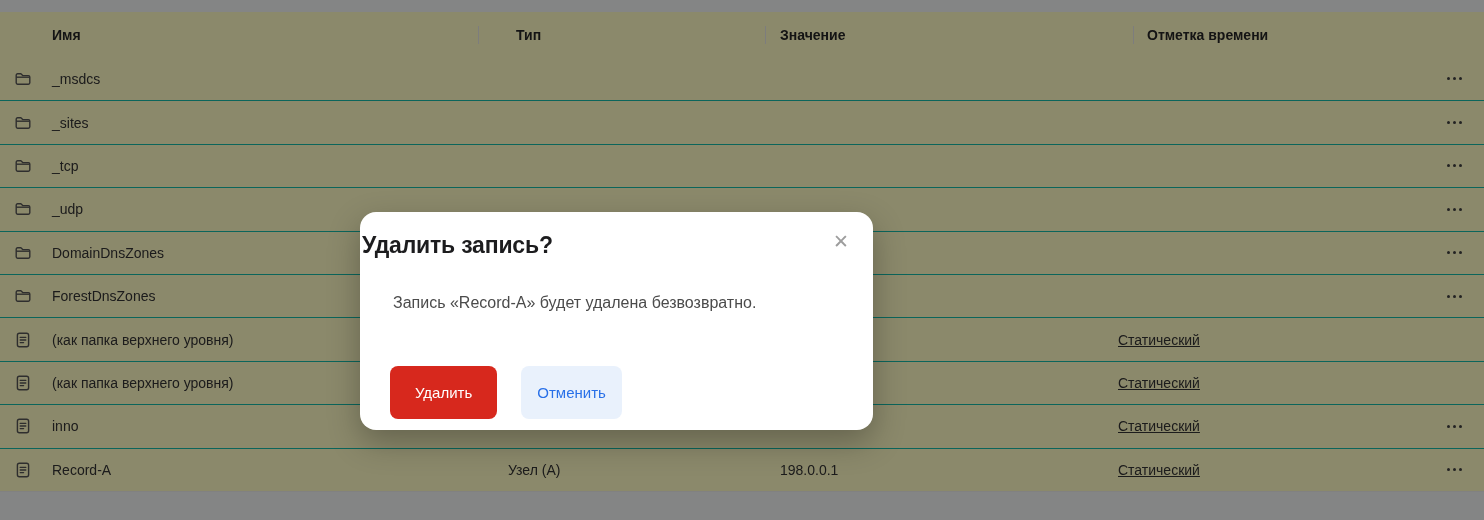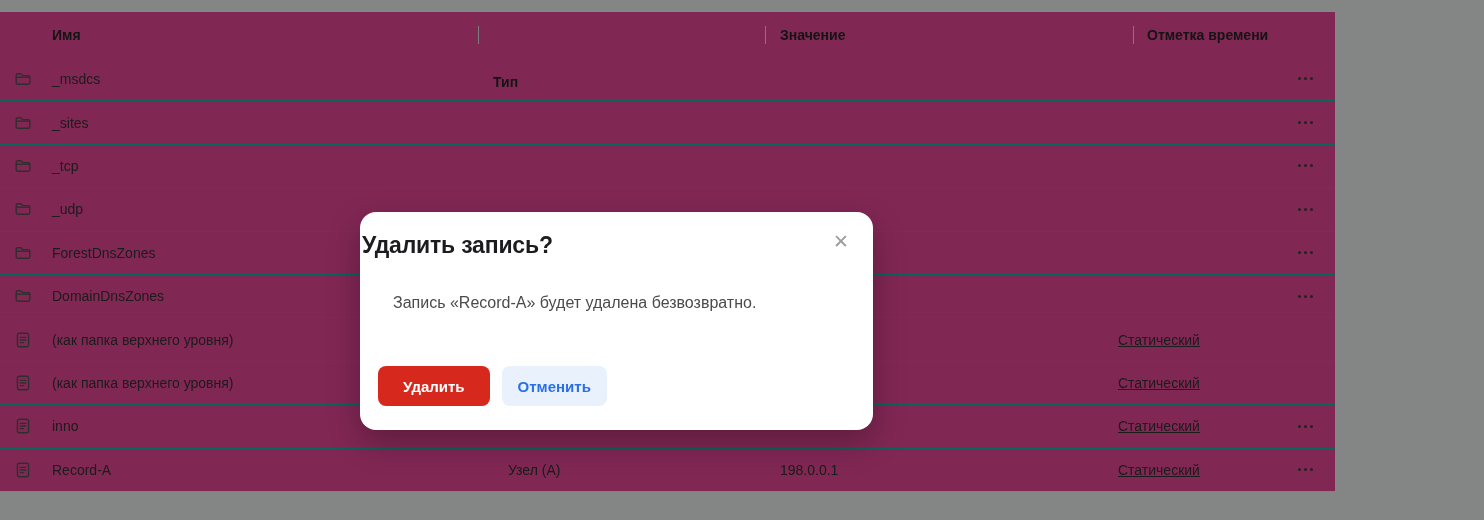--- a/index.html
+++ b/index.html
@@ -3,26 +3,26 @@
 <meta charset="utf-8">
 <style>
   * { margin:0; padding:0; box-sizing:border-box; }
   html,body { width:1484px; height:520px; }
   body {
     font-family:"Liberation Sans", sans-serif;
     background:#f1f2f3;
     position:relative; overflow:hidden;
     -webkit-font-smoothing:antialiased;
   }
-  .table-card { position:absolute; left:0; top:12px; width:1335px; background:#ec4899; }
+  .table-card { position:absolute; left:0; top:12px; width:1484px; background:#fef9c3; }
   .thead { position:relative; height:45px; }
   .th { position:absolute; top:50%; transform:translateY(-50%);
         font-size:14px; font-weight:600; color:#262626; white-space:nowrap; }
   .th-name  { left:52px; }
-  .th-type  { left:493px;margin-top:47px; }
+  .th-type  { left:516px; }
   .th-value { left:780px; }
   .th-ts    { left:1147px; }
   .col-div { position:absolute; top:50%; transform:translateY(-50%);
              width:1px; height:18px; background:#e3e3e3; }
   .col-div-1 { left:478px; } .col-div-2 { left:765px; } .col-div-3 { left:1133px; }
 
   .row { position:relative; height:43.4px; border-top:1px solid #14b8a6; }
   .row:first-child { border-top:none; }
   .tbody { border-bottom:1px solid #ebebeb; }
   .cell { position:absolute; top:50%; transform:translateY(-50%);
@@ -43,22 +43,22 @@
   .modal { position:absolute; left:360px; top:212px; width:513px; height:218px;
            background:#ffffff; border-radius:16px; z-index:20;
            box-shadow:0 12px 32px rgba(0,0,0,0.28); }
   .modal-title { position:absolute; left:2px; top:20px;
                  font-size:23px; font-weight:700; color:#1c1c1e; letter-spacing:-0.2px; }
   .modal-close { position:absolute; right:16px; top:14px; width:32px; height:32px;
                  background:none; border:none; cursor:pointer;
                  font-size:19px; color:#9d9d9d; line-height:32px; text-align:center; }
   .modal-message { position:absolute; left:33px; top:82px; font-size:16px; color:#4b4b4b; }
   .modal-actions { position:absolute; left:18px; top:154px; display:flex; gap:12px; }
-  .btn { height:40px; border:none; border-radius:8px; font-size:15px; font-weight:700;
-         cursor:pointer; font-family:"Liberation Sans", sans-serif; }
+  .btn { height:53px; border:none; border-radius:8px; font-size:15px; font-weight:400;
+         cursor:pointer; font-family:"Liberation Sans", sans-serif;margin-left:12px; }
   .btn-confirm { padding:0 25px; color:#ffffff; }
   .btn-cancel  { padding:0 16px; }
 </style>
 </head>
 <body>
 
 <div class="table-card">
   <div class="thead">
     <span class="th th-name">Имя</span>
     <span class="col-div col-div-1"></span>
@@ -142,39 +142,39 @@
     </button>
   </div>
       <div class="row">
     <span class="row-icon">
       <svg width="18" height="18" viewBox="0 0 18 18" fill="none">
         <path d="M2.2 5.2 C2.2 4.4 2.8 3.8 3.6 3.8 L6.9 3.8 L8.7 5.6 L14.4 5.6 C15.2 5.6 15.8 6.2 15.8 7 L15.8 12.8 C15.8 13.6 15.2 14.2 14.4 14.2 L3.6 14.2 C2.8 14.2 2.2 13.6 2.2 12.8 Z" stroke="#555555" stroke-width="1.4" stroke-linejoin="round"></path>
         <path d="M2.2 7.2 L15.8 7.2" stroke="#555555" stroke-width="1.4"></path>
       </svg>
 
     </span>
+    <span class="cell cell-name">DomainDnsZones</span>
+    <span class="cell cell-type"></span>
+    <span class="cell cell-value"></span>
+    <span class="cell cell-ts"></span>
+    <button class="menu-btn" aria-label="menu">
+      <i></i>
+          <i></i>
+          <i></i>
+    </button>
+  </div>
+      <div class="row">
+    <span class="row-icon">
+      <svg width="18" height="18" viewBox="0 0 18 18" fill="none">
+        <path d="M2.2 5.2 C2.2 4.4 2.8 3.8 3.6 3.8 L6.9 3.8 L8.7 5.6 L14.4 5.6 C15.2 5.6 15.8 6.2 15.8 7 L15.8 12.8 C15.8 13.6 15.2 14.2 14.4 14.2 L3.6 14.2 C2.8 14.2 2.2 13.6 2.2 12.8 Z" stroke="#555555" stroke-width="1.4" stroke-linejoin="round"></path>
+        <path d="M2.2 7.2 L15.8 7.2" stroke="#555555" stroke-width="1.4"></path>
+      </svg>
+
+    </span>
     <span class="cell cell-name">ForestDnsZones</span>
-    <span class="cell cell-type"></span>
-    <span class="cell cell-value"></span>
-    <span class="cell cell-ts"></span>
-    <button class="menu-btn" aria-label="menu">
-      <i></i>
-          <i></i>
-          <i></i>
-    </button>
-  </div>
-      <div class="row">
-    <span class="row-icon">
-      <svg width="18" height="18" viewBox="0 0 18 18" fill="none">
-        <path d="M2.2 5.2 C2.2 4.4 2.8 3.8 3.6 3.8 L6.9 3.8 L8.7 5.6 L14.4 5.6 C15.2 5.6 15.8 6.2 15.8 7 L15.8 12.8 C15.8 13.6 15.2 14.2 14.4 14.2 L3.6 14.2 C2.8 14.2 2.2 13.6 2.2 12.8 Z" stroke="#555555" stroke-width="1.4" stroke-linejoin="round"></path>
-        <path d="M2.2 7.2 L15.8 7.2" stroke="#555555" stroke-width="1.4"></path>
-      </svg>
-
-    </span>
-    <span class="cell cell-name">DomainDnsZones</span>
     <span class="cell cell-type"></span>
     <span class="cell cell-value"></span>
     <span class="cell cell-ts"></span>
     <button class="menu-btn" aria-label="menu">
       <i></i>
           <i></i>
           <i></i>
     </button>
   </div>
       <div class="row">

